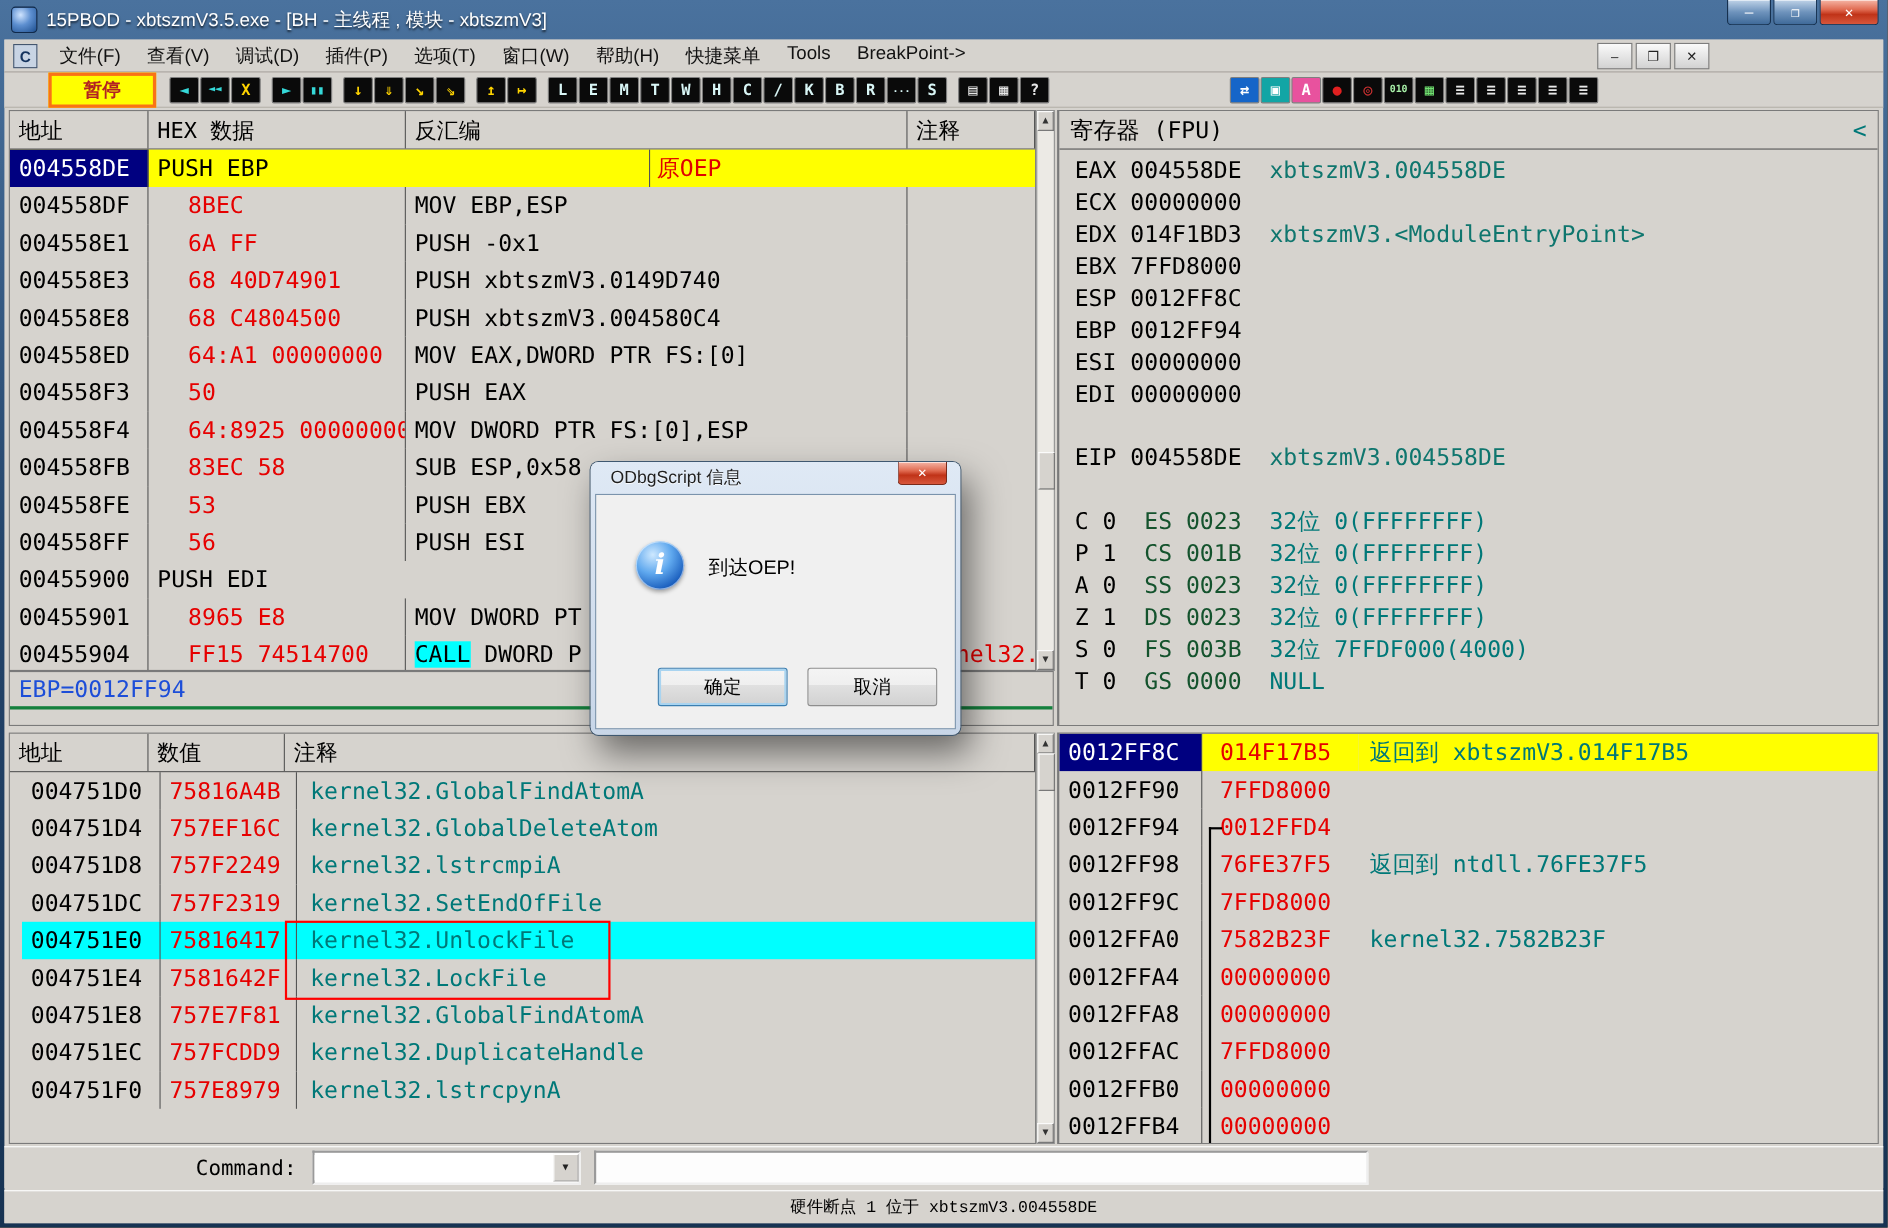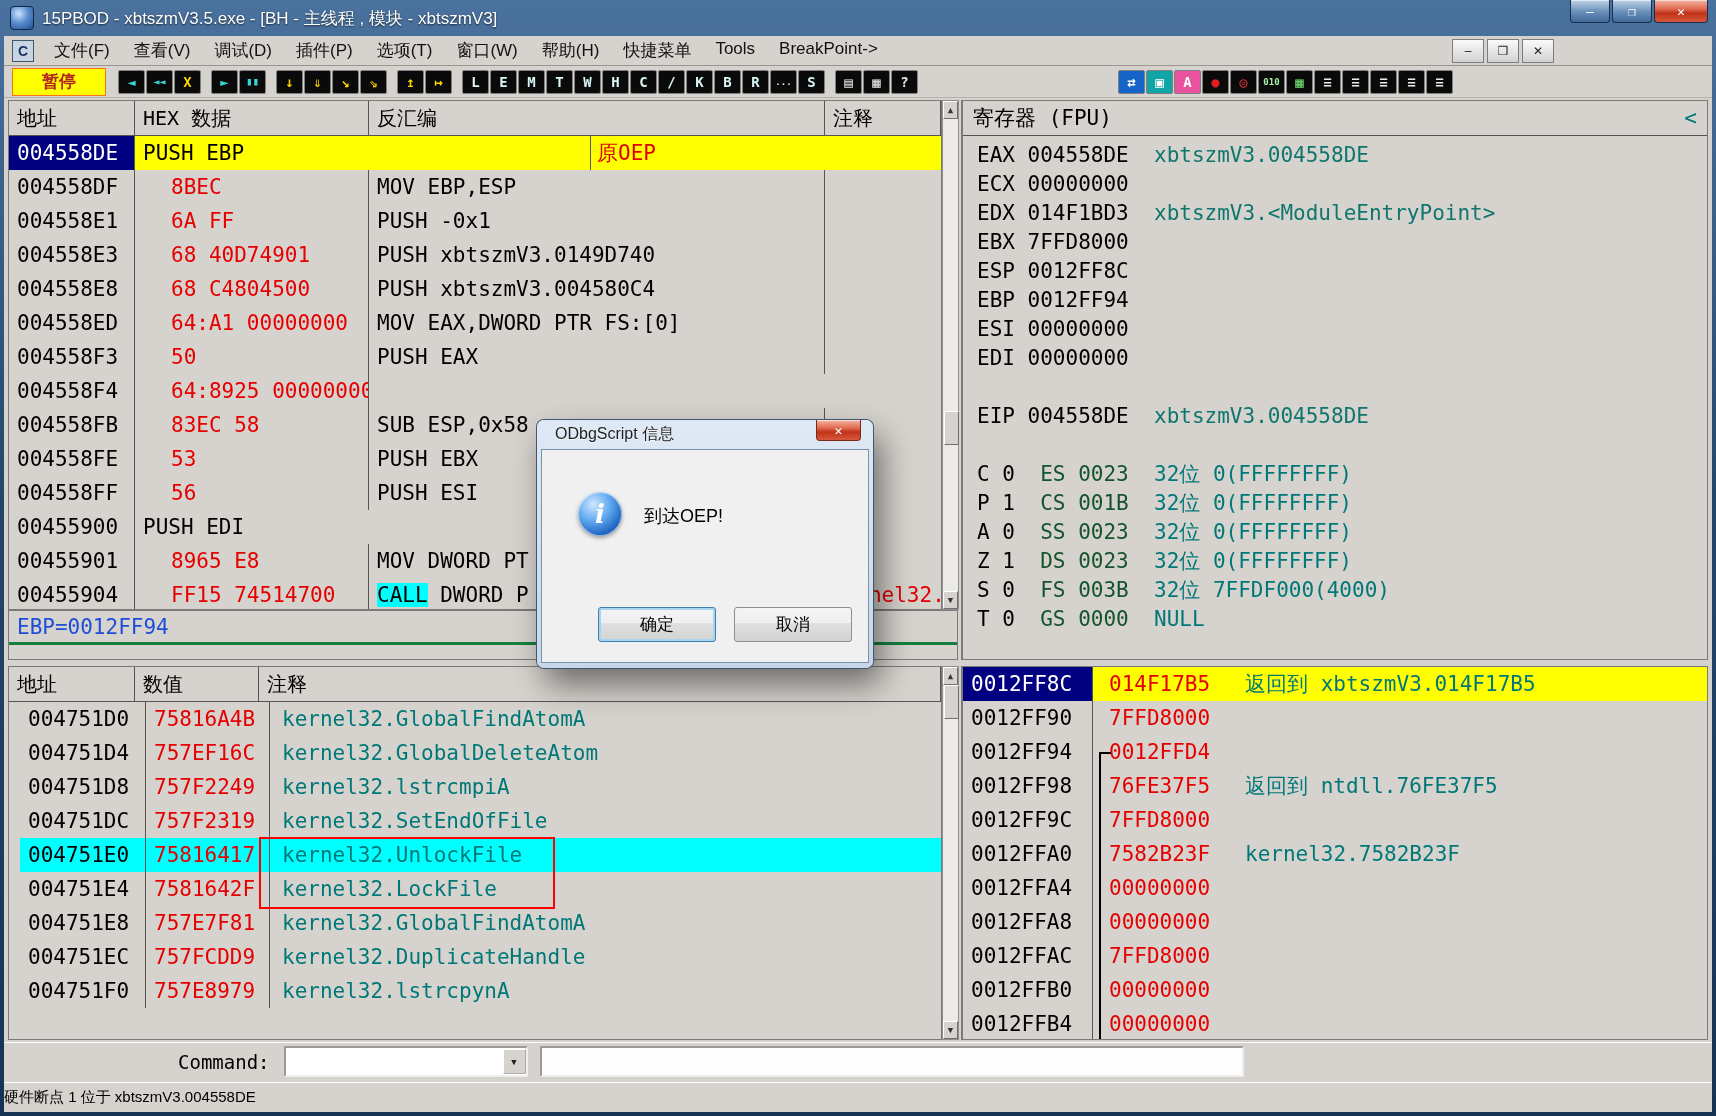--- a/index.html
+++ b/index.html
@@ -25,22 +25,22 @@
   .child-icon{width:20px;height:20px;margin-right:8px;background:#c8d4e4;border:1px solid #44566e;color:#14335e;
               font:bold 14px "Liberation Sans",sans-serif;display:flex;align-items:center;justify-content:center;}
   .menu-item{padding:3px 12px;cursor:default;}
   .mdi-controls{margin-left:auto;margin-right:158px;display:flex;gap:3px;}
   .mdic{width:30px;height:22px;background:linear-gradient(#fafafa,#d2d2d2);border:1px solid #7d7d7d;
         display:flex;align-items:center;justify-content:center;font-size:12px;color:#222;}
 
   
   .toolbar{position:absolute;left:4px;top:66px;width:1708px;height:32px;background:#D6D3CE;display:flex;align-items:center;
            padding-left:8px;box-sizing:border-box;border-bottom:1px solid #b5b1a9;}
-  .pause-ind{width:92px;height:26px;background:#FFFF00;border:1px solid #f97316;color:#b22222;
-             font:bold 17px "Liberation Sans",sans-serif;display:flex;align-items:center;justify-content:center;margin-right:12px;}
+  .pause-ind{width:92px;height:26px;background:#FFFF00;border:3px solid #f97316;color:#b22222;
+             font:bold 17px "Liberation Sans",sans-serif;display:flex;align-items:center;justify-content:center;margin-right:12px;margin-left:32px;}
   .tb{width:27px;height:24px;background:#0a0a0a;border:1px solid #7f7f7f;border-radius:2px;margin-right:1px;padding:0;
       display:flex;align-items:center;justify-content:center;font:bold 14px "DejaVu Sans Mono",monospace;color:#ddd;cursor:default;}
   .tb.gap{margin-left:9px;}
   .tb-right{margin-left:auto;margin-right:258px;display:flex;}
 
   
   .pane{position:absolute;background:#D6D3CE;border:1px solid #7a7a7a;box-sizing:border-box;overflow:hidden;}
   .phead{display:flex;height:34px;border-bottom:1px solid #555;font-size:20px;color:#000;}
   .phead .hc{display:flex;align-items:center;padding-left:8px;border-right:1px solid #555;box-sizing:border-box;}
   .rowset{position:relative;}
@@ -119,21 +119,21 @@
   .cmd-combo{margin-left:14px;width:240px;height:27px;background:#fff;border:2px inset #eee;display:flex;align-items:center;}
   .cmd-input{flex:1;height:21px;border:none;outline:none;font:16px "DejaVu Sans Mono",monospace;padding-left:4px;background:#fff;min-width:0;}
   .cmd-drop{width:21px;height:23px;background:#D6D3CE;border:1px outset #fff;display:flex;align-items:center;justify-content:center;font-size:9px;color:#222;}
   .cmd-field{margin-left:12px;width:700px;height:27px;background:#fdfdfd;border:2px inset #eee;}
   .modes{margin-left:auto;margin-right:180px;display:flex;gap:14px;font:bold 20px "DejaVu Sans Mono",monospace;color:#111;}
   .mode.m-active{color:#E00000;}
 
   
   #statusbar{position:absolute;left:4px;top:1082px;width:1708px;height:30px;background:#D6D3CE;border-top:1px solid #fff;
              display:flex;align-items:center;box-sizing:border-box;
-             font-family:Liberation Sans, sans-serif;font-size:15px;color:#000;}
+             font-family:Liberation Mono, monospace;font-size:15px;color:#000;justify-content:center;}
 
   
   #dialog{position:absolute;left:537px;top:420px;width:336px;height:248px;z-index:50;border-radius:7px;box-sizing:border-box;
           background:linear-gradient(#dfe9f5,#c8d6e8);padding:4px;padding-top:0;
           box-shadow:0 0 0 1px #3f5870, 8px 16px 32px rgba(0,0,0,.5);}
   .dlg-titlebar{height:29px;display:flex;align-items:center;padding-left:14px;position:relative;}
   .dlg-title{font:16px "Liberation Sans",sans-serif;color:#1e1e1e;text-shadow:0 1px 0 rgba(255,255,255,.8);}
   .dlg-close{position:absolute;right:8px;top:0;width:45px;height:21px;border-radius:0 0 4px 4px;
              background:linear-gradient(#f5b5a5,#e06a50 40%,#c03318 60%,#d8573c);border:1px solid #7a2a1a;border-top:none;
              display:flex;align-items:center;justify-content:center;color:#fff;font-size:13px;box-shadow:inset 0 1px 0 rgba(255,255,255,.6);box-sizing:border-box;}
@@ -367,20 +367,21 @@
       </div>
         <div class="drow">
         <span class="dc da">004558F3</span>
         <span class="dc dh">50</span>
         <span class="dc dm"><span class="dm-hl"></span><span>PUSH EAX</span></span>
         <span class="dc dcm"></span>
       </div>
         <div class="drow">
         <span class="dc da">004558F4</span>
         <span class="dc dh">64:8925 00000000</span>
+        <span class="dc dm"><span class="dm-hl"></span><span>MOV DWORD PTR FS:[0],ESP</span></span>
         <span class="dc dcm"></span>
       </div>
         <div class="drow">
         <span class="dc da">004558FB</span>
         <span class="dc dh">83EC 58</span>
         <span class="dc dm"><span class="dm-hl"></span><span>SUB ESP,0x58</span></span>
         <span class="dc dcm"></span>
       </div>
         <div class="drow">
         <span class="dc da">004558FE</span>

